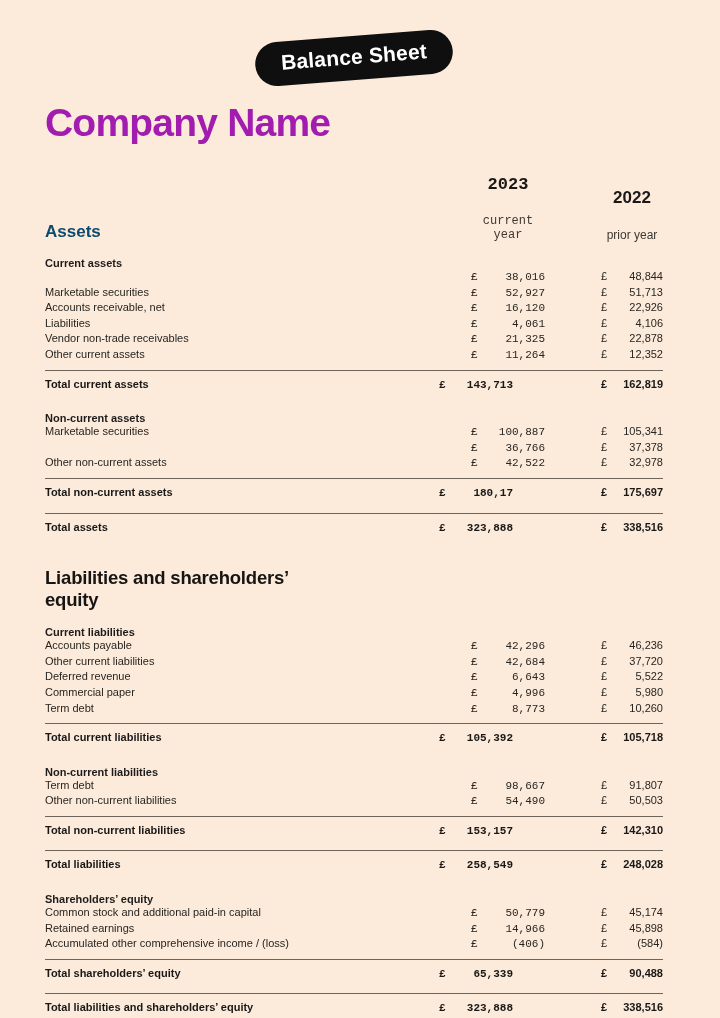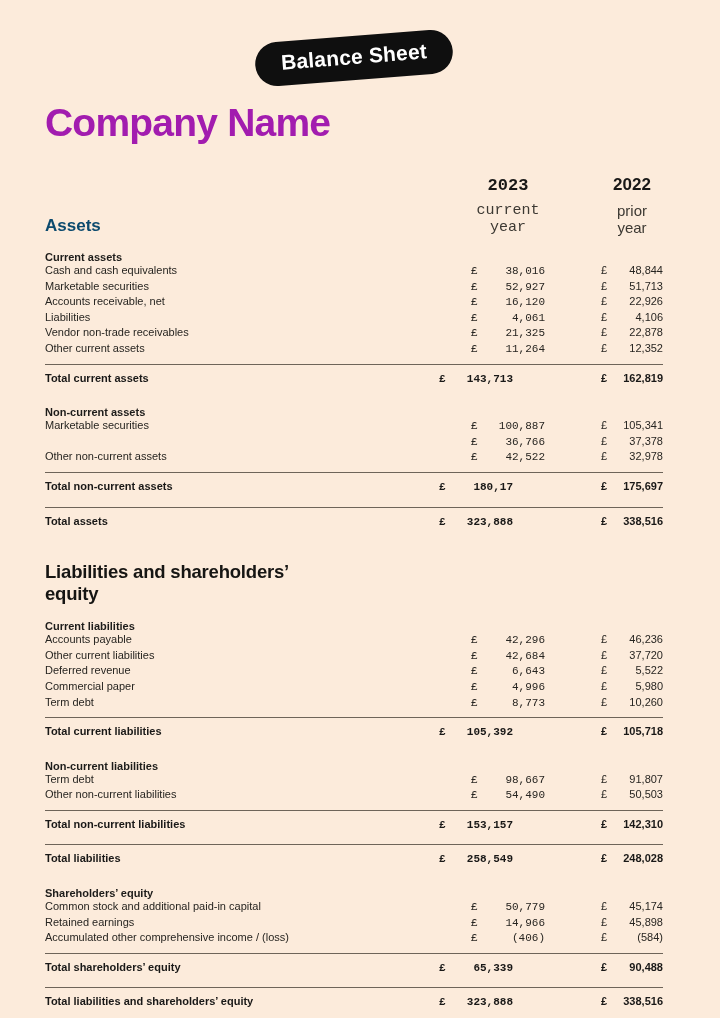--- a/index.html
+++ b/index.html
@@ -56,21 +56,21 @@
   .year-head { margin-top: 30px; align-items: end; }
   .section-h {
     grid-column: 1;
     font-size: 17px;
     font-weight: 700;
     color: #0c4a6e;
     align-self: end;
   }
   .ycol { text-align: center; }
   .ycol .yr { font-size: 17px; font-weight: 700; color: #191817; }
-  .ycol .cap { font-size: 15px; font-weight: 400; color: #3d3933; margin-top: 7px; }
+  .ycol .cap { font-size: 12px; font-weight: 400; color: #3d3933; margin-top: 20px; }
 
   
   .subhead {
     font-size: 11px;
     font-weight: 700;
     margin-top: 15px;
     color: #1d1c1a;
   }
   .row { font-size: 11px; line-height: 14.6px; color: #272521; }
   .cell { display: flex; justify-content: space-between; }
@@ -140,21 +140,20 @@
     </div>
     <div class="ycol c2">
       <div class="yr">2022</div>
       <div class="cap">prior year</div>
     </div>
   </div>
 
   <div class="subhead">Current assets</div>
 
   <div class="grid row">
-    <span>Cash and cash equivalents</span>
     <span class="cell c1">
         <span class="cur">£</span>
         <span>38,016</span>
       </span>
     <span class="cell c2">
         <span class="cur">£</span>
         <span>48,844</span>
       </span>
   </div>
   <div class="grid row">

